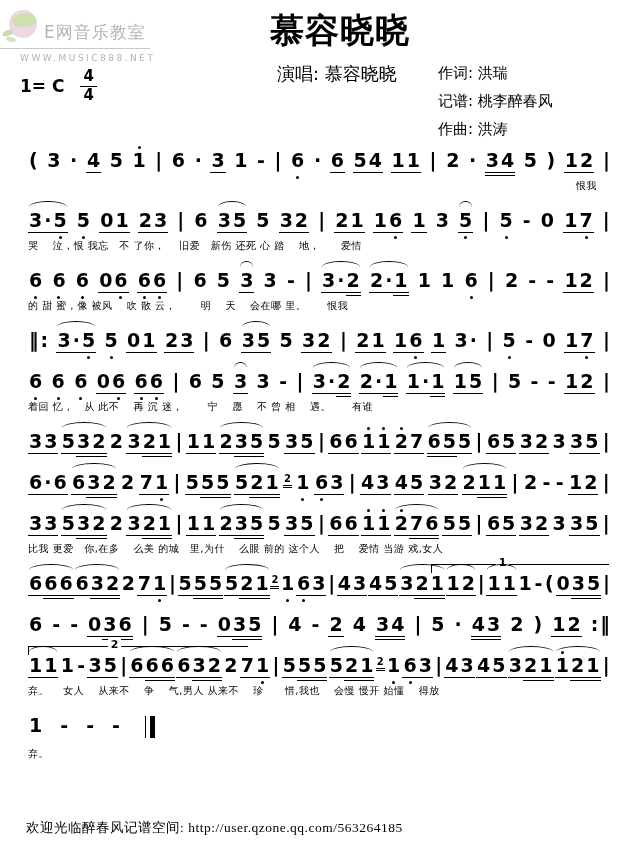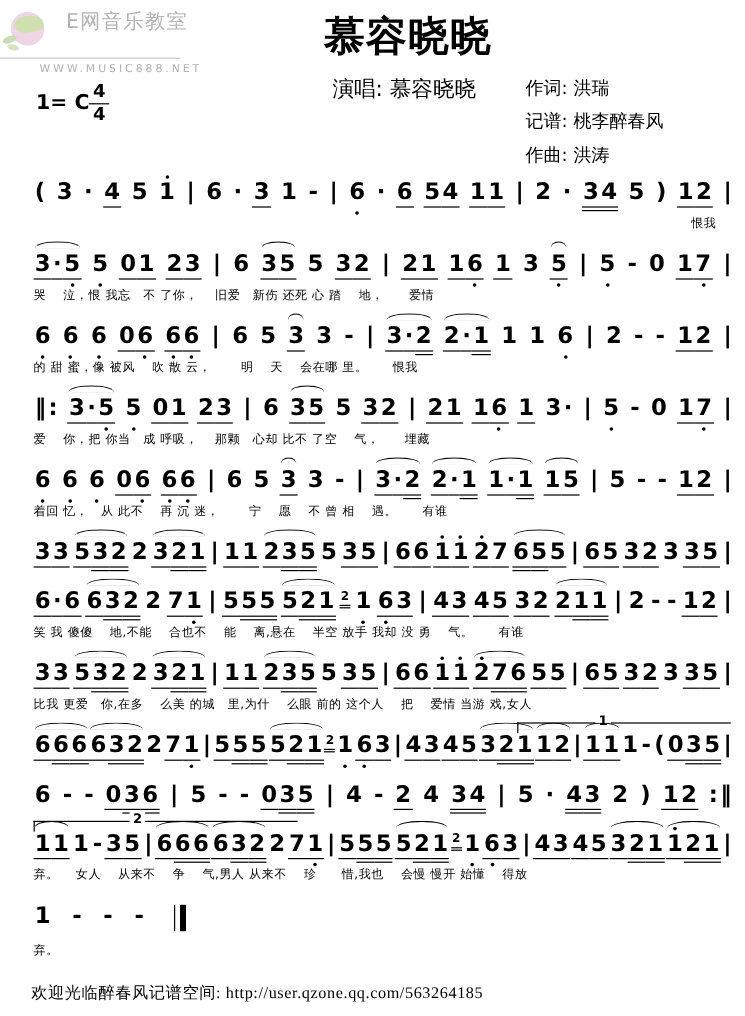--- a/index.html
+++ b/index.html
@@ -5,29 +5,29 @@
   * { box-sizing: border-box; }
   html,body { margin:0; padding:0; }
   body {
     width:621px; height:847px; background:#ffffff; color:#000;
     font-family:"DejaVu Sans", sans-serif; position:relative; overflow:hidden;
   }
 
   
   .header { position:relative; height:136px; }
   .brand { position:absolute; left:0; top:4px; width:150px; }
-  .brand-top { display:flex; align-items:flex-start; gap:17px; padding:2px 4px 4px 2px; border-bottom:1px solid #c9c9c9; }
+  .brand-top { display:flex; align-items:flex-end; gap:6px; padding:2px 4px 4px 2px; border-bottom:1px solid #c9c9c9; }
   .flower { width:36px; height:38px; position:relative; flex:0 0 auto; }
   .flower .petal { position:absolute; left:7px; top:4px; width:28px; height:28px; border-radius:50%; background:#eed6e4; }
   .flower .bird  { position:absolute; left:10px; top:7px; width:24px; height:14px; border-radius:60% 90% 40% 80%; background:#cfe0ae; transform:rotate(-12deg); }
   .flower .leaf1 { position:absolute; left:0px; top:24px; width:12px; height:6px; border-radius:50%; background:#c9ddb4; transform:rotate(-20deg); }
   .flower .leaf2 { position:absolute; left:4px; top:31px; width:10px; height:5px; border-radius:50%; background:#d6e4c4; transform:rotate(15deg); }
   .brand-name { color:#b4b4b4; font-size:17px; letter-spacing:1px; white-space:nowrap; }
-  .brand-url { color:#b2b2b2; font-size:9px; letter-spacing:2.5px; margin-top:4px; padding-left:33px; white-space:nowrap; }
-  .keysig { margin-top:6px; padding-left:30px; display:flex; align-items:center; gap:0; font-weight:bold; font-size:17px; }
+  .brand-url { color:#b2b2b2; font-size:9px; letter-spacing:2.5px; margin-top:4px; padding-left:20px; white-space:nowrap; }
+  .keysig { margin-top:6px; padding-left:20px; display:flex; align-items:center; gap:16px; font-weight:bold; font-size:17px; }
   .frac { display:inline-flex; flex-direction:column; align-items:center; line-height:1.05; font-size:15px; }
   .frac .ftop { padding:0 3px 1px; border-bottom:1.6px solid #000; }
   .frac .fbot { padding-top:1px; }
   .title { position:absolute; left:225px; top:8px; width:230px; text-align:center; font-size:34px; font-weight:bold; letter-spacing:1px; }
   .singer { position:absolute; left:277px; top:62px; font-size:18px; }
   .credits { position:absolute; left:438px; top:60px; font-size:15px; line-height:1.85; }
 
   
   .score { padding:2px 8px 0 26px; }
   .line { position:relative; }
@@ -411,21 +411,20 @@
           <span class="ch">0</span>
         </span>
         <span class="tok">
           <span class="ch">1<span class="ul l1"></span></span>
           <span class="ch">7<span class="ul l1"></span><span class="dot-b"></span></span>
         </span>
         <span class="tok bar">
           <span class="ch">|</span>
         </span>
       </div>
-      <div class="lyrics">爱　 你，把 你当　成 呼吸，　 那颗　心却 比不 了空　 气，　　埋藏</div>
     </div>
     <div class="line">
       <div class="notes justify">
         <span class="tok">
           <span class="ch">6<span class="dot-b"></span></span>
         </span>
         <span class="tok">
           <span class="ch">6<span class="dot-b"></span></span>
         </span>
         <span class="tok">
@@ -669,21 +668,20 @@
           <span class="ch">-</span>
         </span>
         <span class="tok">
           <span class="ch">1<span class="ul l1"></span></span>
           <span class="ch">2<span class="ul l1"></span></span>
         </span>
         <span class="tok bar">
           <span class="ch">|</span>
         </span>
       </div>
-      <div class="lyrics">笑 我 傻傻　 地,不能　 合也不　 能　 离,悬在　 半空 放手 我却 没 勇　 气。　　有谁</div>
     </div>
     <div class="line">
       <div class="notes justify">
         <span class="tok">
           <span class="ch">3<span class="ul l1"></span></span>
           <span class="ch">3<span class="ul l1"></span></span>
         </span>
         <span class="tok">
           <span class="slur"></span>
           <span class="ch">5<span class="ul l1"></span></span>

